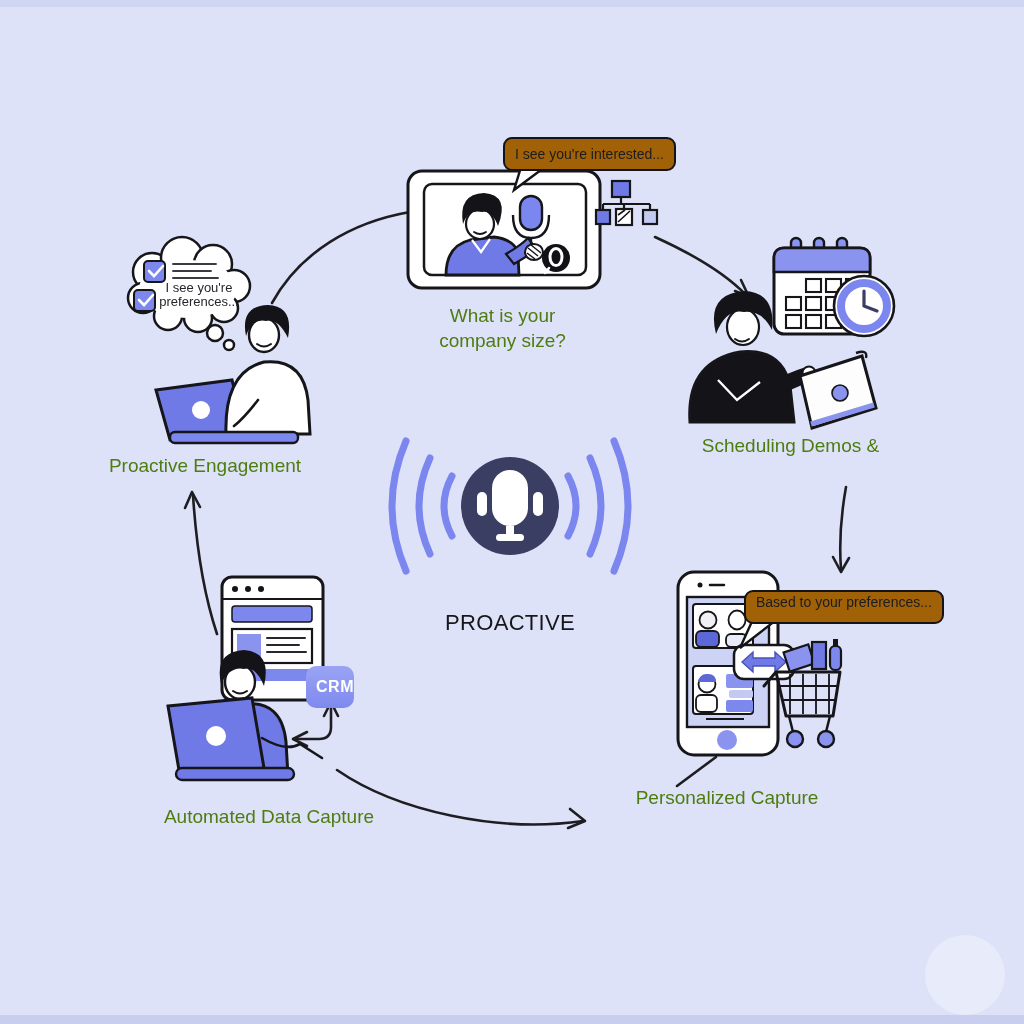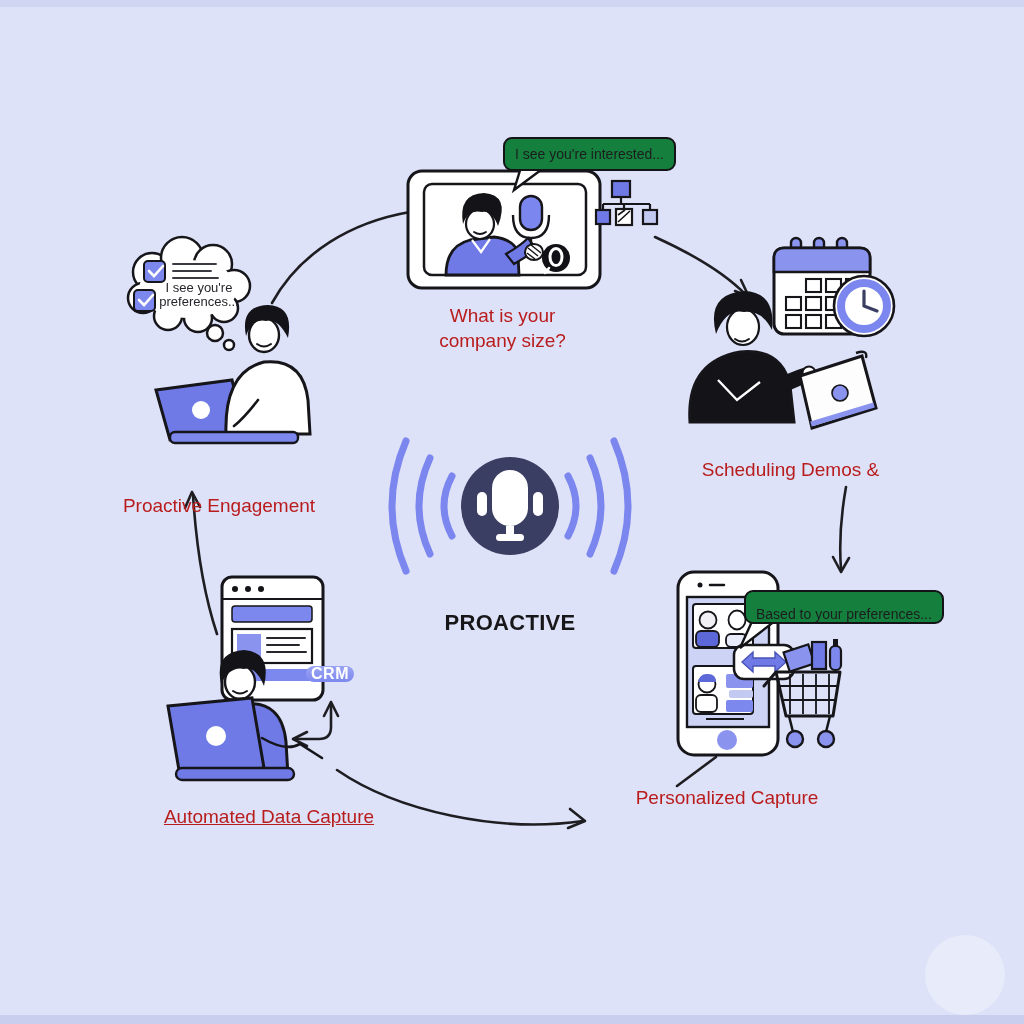--- a/index.html
+++ b/index.html
@@ -5,39 +5,39 @@
   html,body{margin:0;padding:0;background:#dee2f8;}
   .stage{
     position:relative;width:1024px;height:1024px;overflow:hidden;
     background:#dee2f8;
     font-family:"Liberation Sans","DejaVu Sans",sans-serif;
     color:#1c1c1f;
   }
   .stage svg.art{position:absolute;left:0;top:0;}
   .caption{
     position:absolute;text-align:center;font-size:19px;line-height:25px;
-    font-weight:500;color:#b91c1c;white-space:nowrap;
+    font-weight:500;color:#4d7c0f;white-space:nowrap;
   }
   .caption span{display:block;}
   .center-title{
     position:absolute;text-align:center;font-size:22px;line-height:29px;
-    font-weight:700;letter-spacing:.3px;color:#17171a;
+    font-weight:400;letter-spacing:.3px;color:#17171a;
   }
   .center-title span{display:block;}
   .bubble{
-    position:absolute;background:#15803d;border:2px solid #141418;
+    position:absolute;background:#a16207;border:2px solid #141418;
     border-radius:9px;display:flex;align-items:center;justify-content:center;
-    font-size:14px;color:#1c1c1f;white-space:nowrap;padding:0 10px;
+    font-size:14px;color:#1c1c1f;white-space:nowrap;padding:12px 10px;
     box-sizing:border-box;
   }
   .crm-badge{
-    position:absolute;left:306px;top:666px;width:48px;height:16px;
+    position:absolute;left:306px;top:666px;width:48px;height:42px;
     background:linear-gradient(180deg,#9aa4f4,#7e89ef);border-radius:10px;
     color:#ffffff;font-size:16px;font-weight:600;display:flex;
-    align-items:center;justify-content:center;letter-spacing:.5px;
+    align-items:center;justify-content:flex-end;letter-spacing:.5px;
   }
   .cloud-text{
     position:absolute;left:154px;top:281px;width:90px;text-align:center;
     font-size:13px;line-height:13.5px;color:#26262c;
   }
   .cloud-text span{display:block;}
 </style>
 </head>
 <body>
 
@@ -269,29 +269,29 @@
 
   <div class="crm-badge">
     <span>CRM</span>
   </div>
 
   <div class="caption" style="left:400px;top:303px;width:205px;">
     <span>What is your</span>
     <span>company size?</span>
   </div>
 
-  <div class="caption" style="left:683px;top:433px;width:215px;margin-top:24px;">
+  <div class="caption" style="left:683px;top:433px;width:215px;">
     <span>Scheduling Demos &amp;</span>
   </div>
 
-  <div class="caption" style="left:108px;top:453px;width:222px;margin-top:40px;">
+  <div class="caption" style="left:94px;top:453px;width:222px;">
     <span>Proactive Engagement</span>
   </div>
 
-  <div class="caption" style="left:153px;top:804px;width:232px;text-decoration:underline;">
+  <div class="caption" style="left:153px;top:804px;width:232px;">
     <span>Automated Data Capture</span>
   </div>
 
   <div class="caption" style="left:613px;top:785px;width:228px;">
     <span>Personalized Capture</span>
   </div>
 
   <div class="center-title" style="left:383px;top:608px;width:254px;">
     <span>PROACTIVE</span>
   </div>

